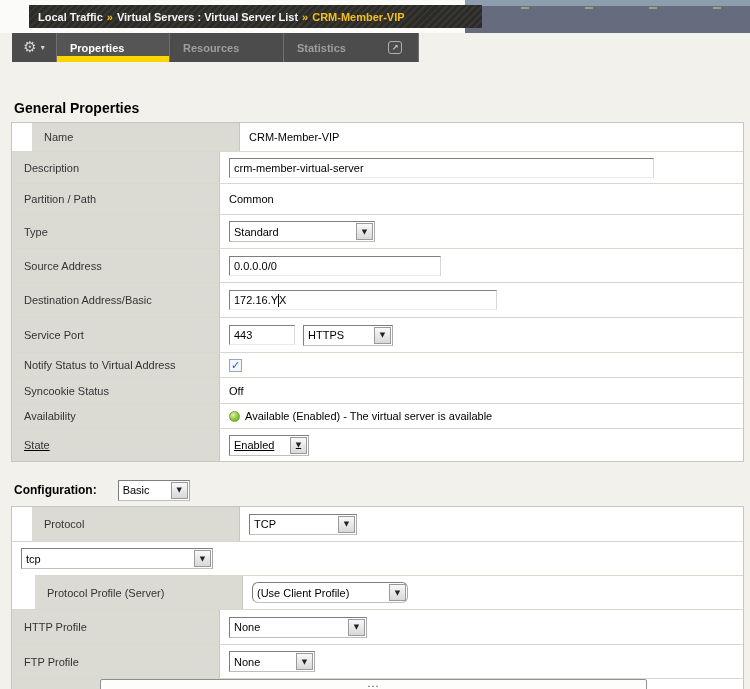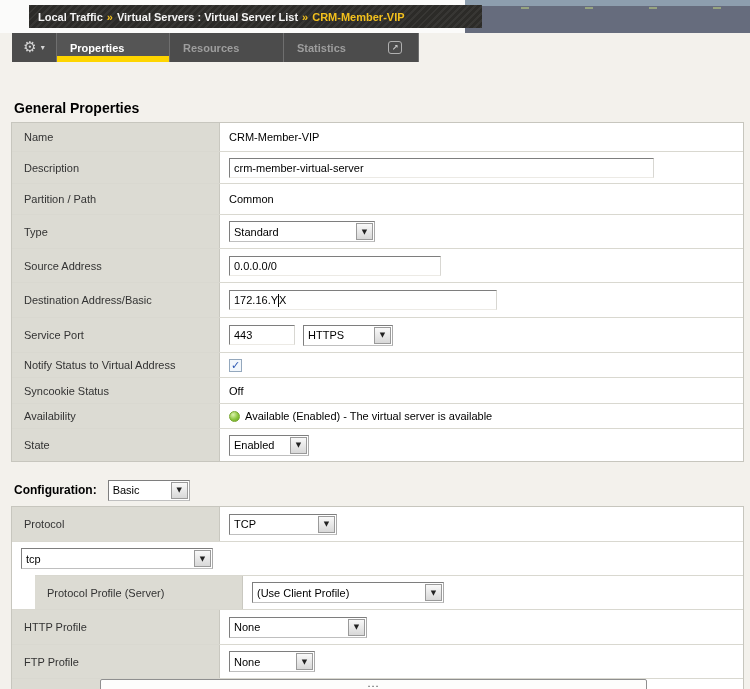--- a/index.html
+++ b/index.html
@@ -38,29 +38,29 @@
   .tab-properties { width:113px; background:#555555; color:#ffffff; }
   .tab-resources  { width:114px; }
   .tab-statistics { width:135px; }
   .active-bar { position:absolute; left:0; right:0; bottom:0; height:6px; background:#fed500; }
   .ext-icon { margin-left:auto; margin-right:16px; width:14px; height:13px;
             border:1px solid #b0b0b0; border-radius:3px; color:#c9c9c9; font-size:8px;
             display:flex; align-items:center; justify-content:center; }
 
   
   .section-heading { position:absolute; left:14px; top:100px; font-size:14px; font-weight:bold; color:#000; }
-  .config-row { position:absolute; left:14px; top:479px; height:22px; display:flex; align-items:center; gap:11px; }
+  .config-row { position:absolute; left:14px; top:479px; height:22px; display:flex; align-items:center; gap:21px; }
   .config-label { font-size:12px; font-weight:bold; }
 
   
   .prop-table { position:absolute; left:11px; width:733px; border:1px solid #c7c6be; background:#fff; }
   #general-table { top:122px; }
   #config-table  { top:506px; }
   .prow { display:flex; align-items:stretch; border-top:1px solid #d9d8d0; }
-  .prow:first-child { border-top:none; }
+  .prow:first-child { border-top:none;padding-left:20px; }
   .plabel { width:208px; min-width:208px; background:#dcdbd3; border-right:1px solid #c9c8c0;
             display:flex; align-items:center; padding-left:12px; font-size:11px; color:#333; }
   .pvalue { flex:1; display:flex; align-items:center; padding-left:9px; font-size:11px; background:#fff; }
   .prow.partial .pvalue { align-items:flex-start; padding-top:6px; }
 
   
   .tinput { background:#fff; height:20px; display:flex; align-items:center; padding:0 4px;
             border:1px solid; border-color:#7e7e7e #d8d7d2 #eceae5 #7e7e7e; white-space:nowrap; }
   .tselect { background:#fff; height:21px; display:flex; align-items:center;
             border:1px solid; border-color:#7e7e7e #a9a9a9 #bfbfbf #7e7e7e; }
@@ -193,35 +193,35 @@
     </div>
     <div class="prow" style="height: 25px;">
       <div class="plabel">Availability</div>
       <div class="pvalue">
         <span class="status-wrap">
           <span class="status-dot"></span>
           <span>Available (Enabled) - The virtual server is available</span>
         </span>
       </div>
     </div>
-    <div class="prow" style="height: 33px;">
+    <div class="prow" style="height: 33px; text-decoration: underline;">
       <div class="plabel">State</div>
       <div class="pvalue">
         <div class="tselect" style="width: 80px;">
           <span class="sel-text">Enabled</span>
           <span class="sel-btn icon">▼</span>
         </div>
       </div>
     </div>
   </div>
 
 <div class="config-row">
   <span class="config-label">Configuration:</span>
   <span id="config-level-slot">
-      <div class="tselect" style="width: 82px;">
+      <div class="tselect" style="width: 72px;">
         <span class="sel-text">Basic</span>
         <span class="sel-btn icon">▼</span>
       </div>
     </span>
 </div>
 <div class="prop-table" id="config-table">
     <div class="prow" style="height: 34px;">
       <div class="plabel">Protocol</div>
       <div class="pvalue">
         <div class="tselect" style="width: 108px;">
@@ -234,21 +234,21 @@
       <div class="pvalue">
         <div class="tselect" style="width: 192px;">
           <span class="sel-text">tcp</span>
           <span class="sel-btn icon">▼</span>
         </div>
       </div>
     </div>
     <div class="prow" style="height: 34px; margin-left: 23px;">
       <div class="plabel">Protocol Profile (Server)</div>
       <div class="pvalue">
-        <div class="tselect" style="width: 192px;">
+        <div class="tselect" style="width: 156px; border-radius: 6px;">
           <span class="sel-text">(Use Client Profile)</span>
           <span class="sel-btn icon">▼</span>
         </div>
       </div>
     </div>
     <div class="prow" style="height: 35px;">
       <div class="plabel">HTTP Profile</div>
       <div class="pvalue">
         <div class="tselect" style="width: 138px;">
           <span class="sel-text">None</span>

